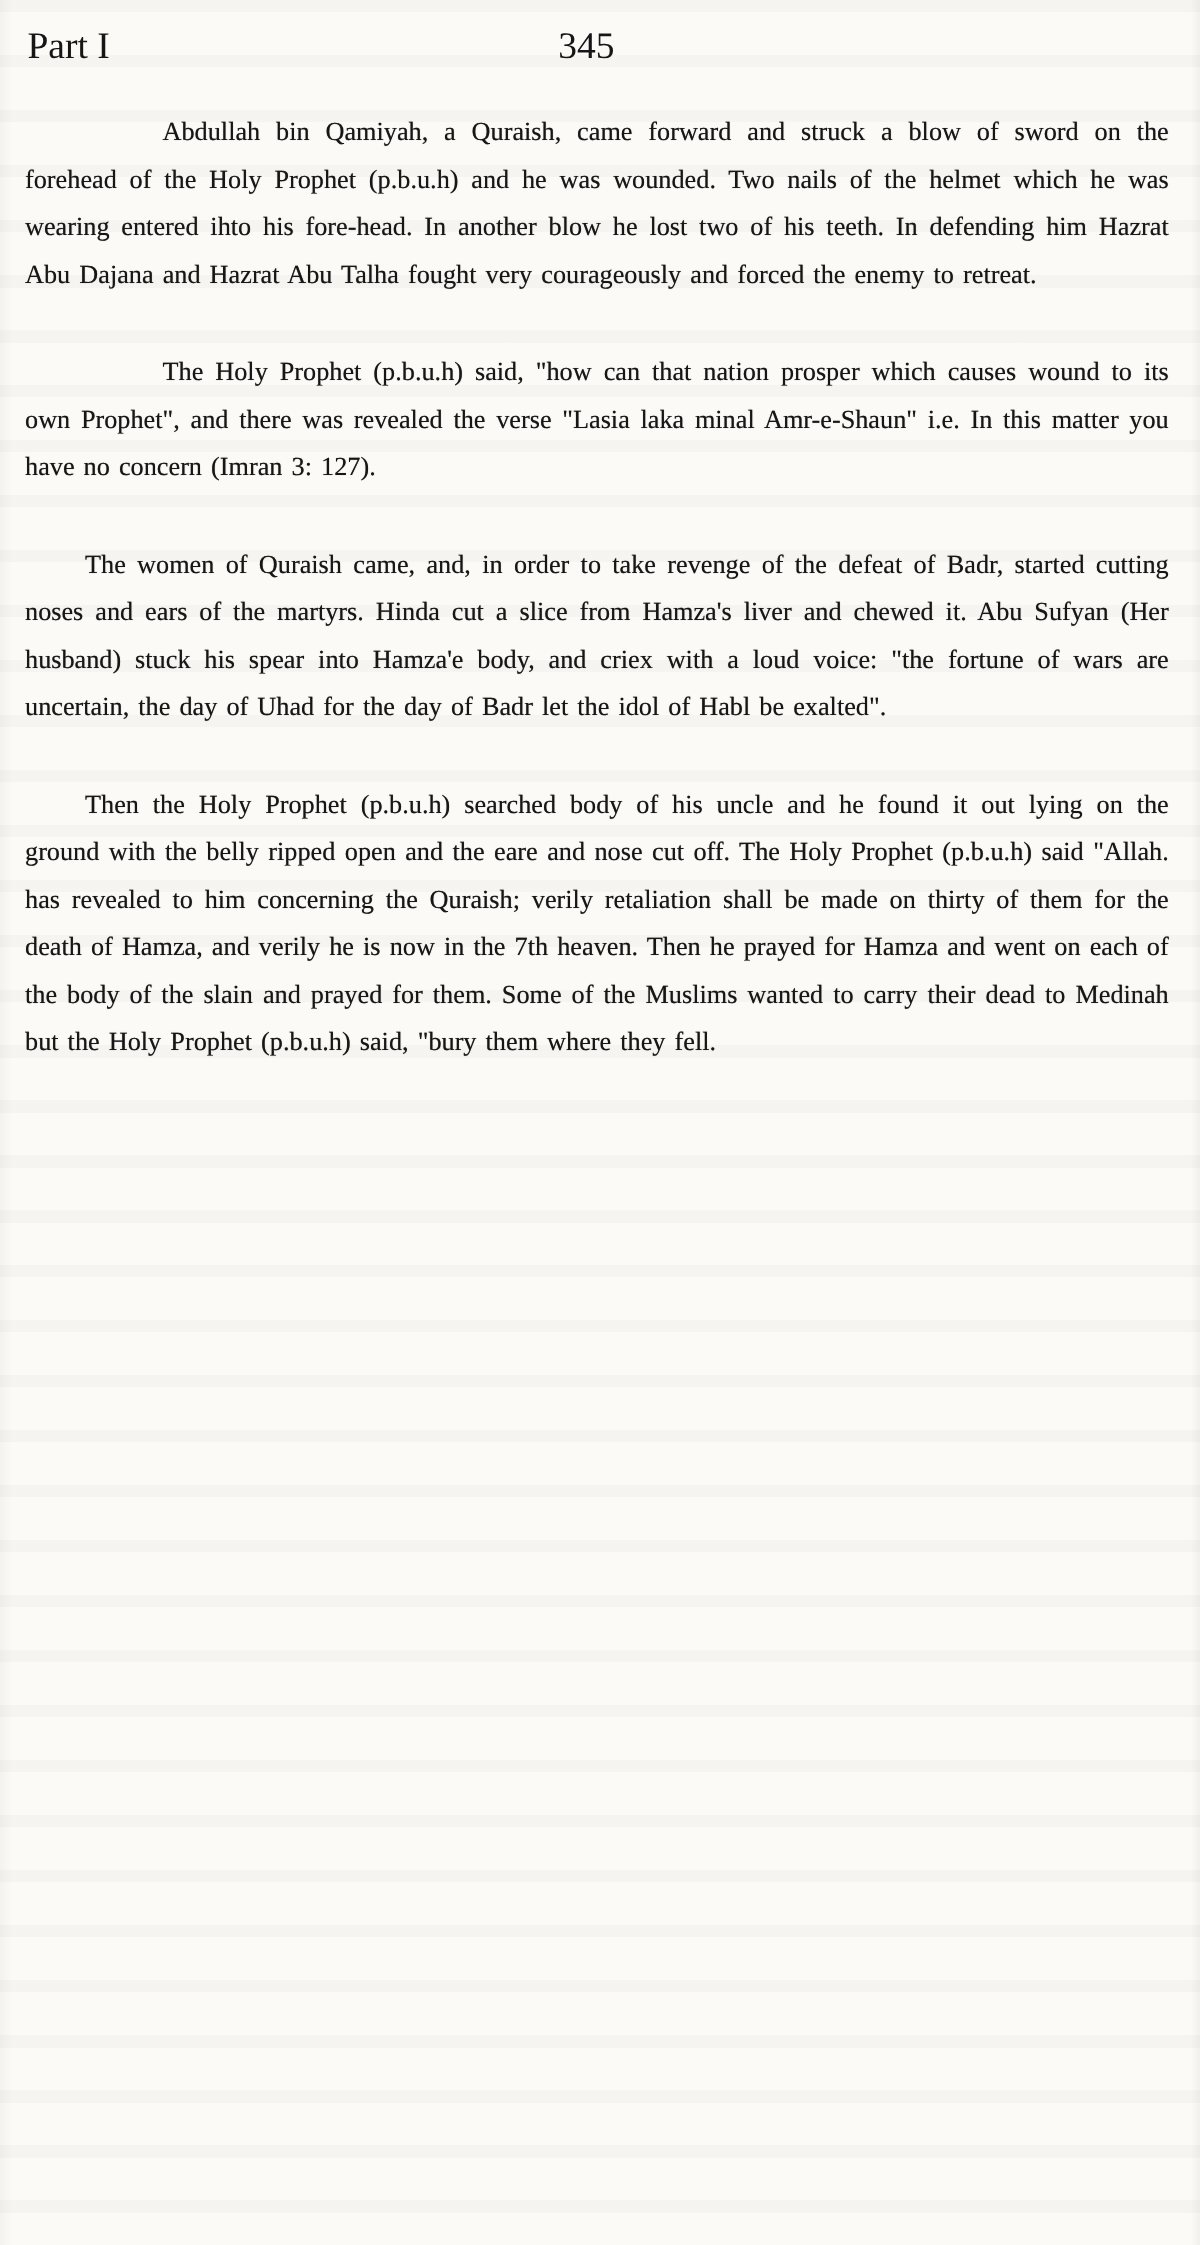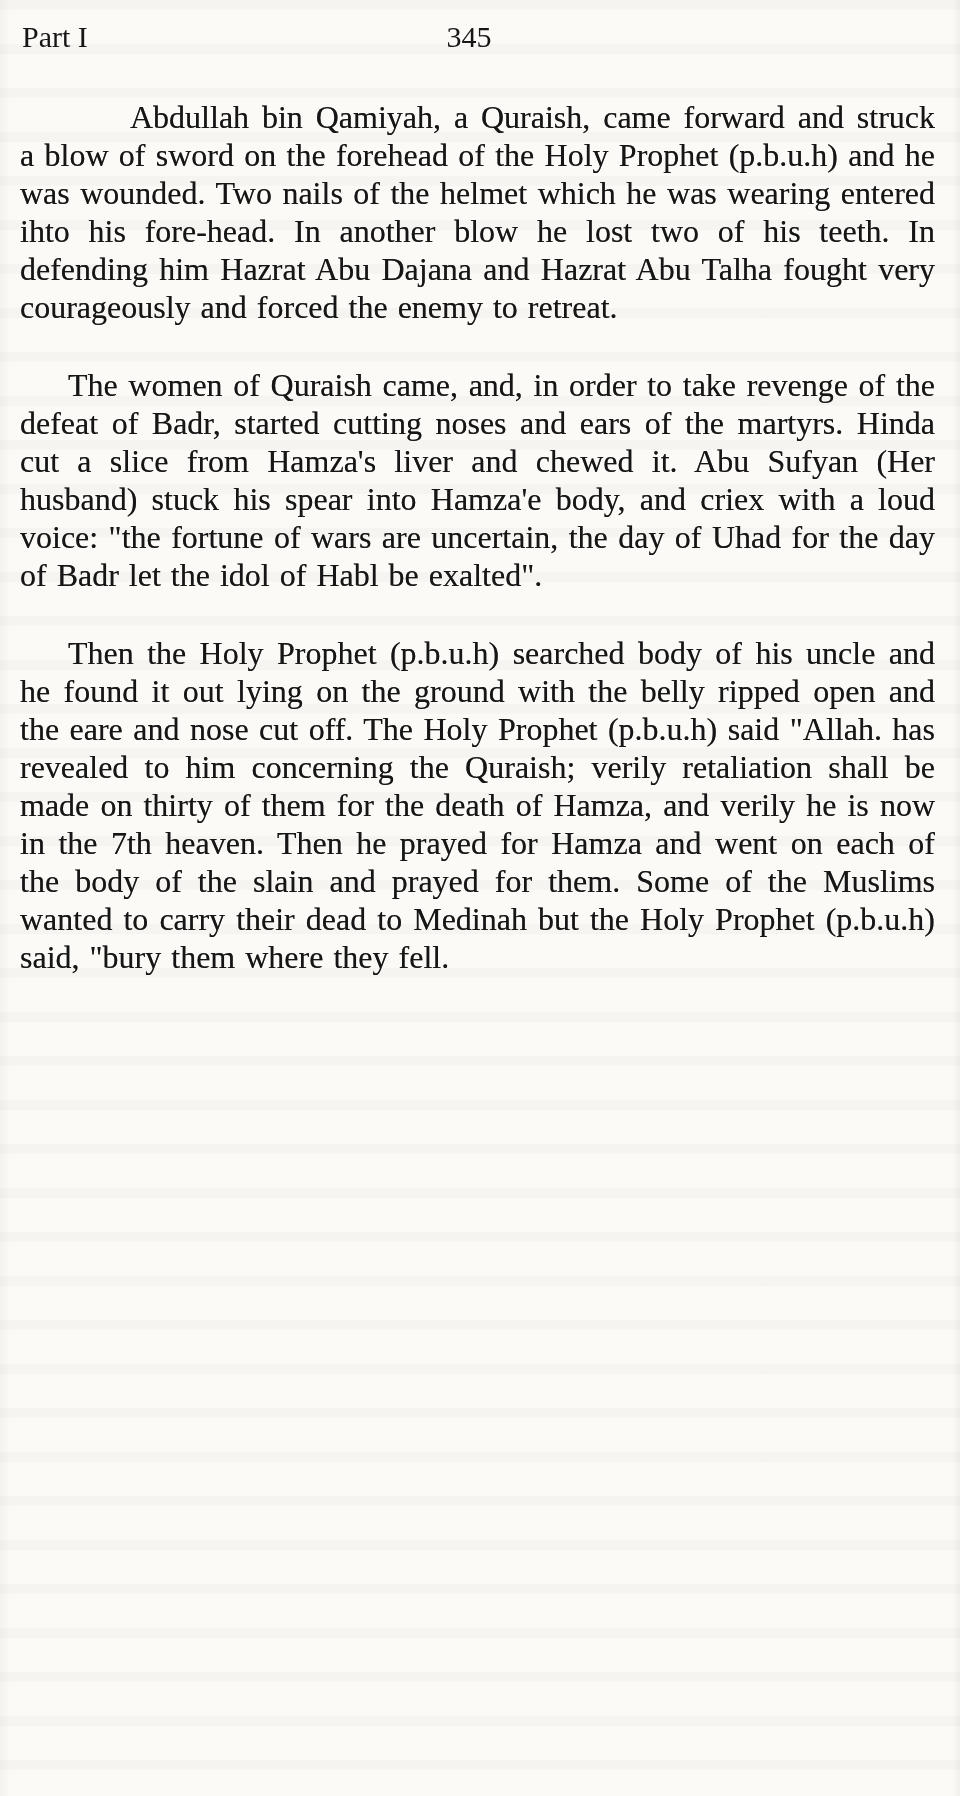--- a/index.html
+++ b/index.html
@@ -32,40 +32,41 @@
     padding: 20px 44px 0 22px;
     font-size: 30px;
     line-height: 34px;
     white-space: nowrap;
     gap: 10px;
   }
   .running-header .left   { justify-self: start; }
   .running-header .center { justify-self: center; transform: translateX(-22px); }
   .running-header .right  { justify-self: end; }
   .body-text {
-    margin: 44px 25px 0 20px;
+    margin: 32px 25px 0 20px;
     text-align: justify;
-    font-size: 32px;
+    font-size: 21px;
     line-height: 38px;
     word-spacing: 2px;
     text-shadow: 0 0 0.6px rgba(25,25,25,0.65);
   }
   .para { margin: 0 0 40px 0; }
   .para.indent-large { text-indent: 110px; }
   .para.indent-small { text-indent: 48px; }
 </style>
 </head>
 <body>
 
 <div class="page">
 
   <div class="running-header">
     <span class="left">Part I</span>
     <span class="right">345</span>
   </div>
 
   <div class="body-text">
     <p class="para indent-large">Abdullah bin Qamiyah, a Quraish, came forward and struck a blow of sword on the forehead of the Holy Prophet (p.b.u.h) and he was wounded. Two nails of the helmet which he was wearing entered ihto his fore-head. In another blow he lost two of his teeth. In defending him Hazrat Abu Dajana and Hazrat Abu Talha fought very courageously and forced the enemy to retreat.</p>
+    <p class="para indent-large">The Holy Prophet (p.b.u.h) said, "how can that nation prosper which causes wound to its own Prophet", and there was revealed the verse "Lasia laka minal Amr-e-Shaun" i.e. In this matter you have no concern (Imran 3: 127).</p>
     <p class="para indent-small">The women of Quraish came, and, in order to take revenge of the defeat of Badr, started cutting noses and ears of the martyrs. Hinda cut a slice from Hamza's liver and chewed it. Abu Sufyan (Her husband) stuck his spear into Hamza'e body, and criex with a loud voice: "the fortune of wars are uncertain, the day of Uhad for the day of Badr let the idol of Habl be exalted".</p>
     <p class="para indent-small">Then the Holy Prophet (p.b.u.h) searched body of his uncle and he found it out lying on the ground with the belly ripped open and the eare and nose cut off. The Holy Prophet (p.b.u.h) said "Allah. has revealed to him concerning the Quraish; verily retaliation shall be made on thirty of them for the death of Hamza, and verily he is now in the 7th heaven. Then he prayed for Hamza and went on each of the body of the slain and prayed for them. Some of the Muslims wanted to carry their dead to Medinah but the Holy Prophet (p.b.u.h) said, "bury them where they fell.</p>
   </div>
 
 </div>
 
 </body></html>

